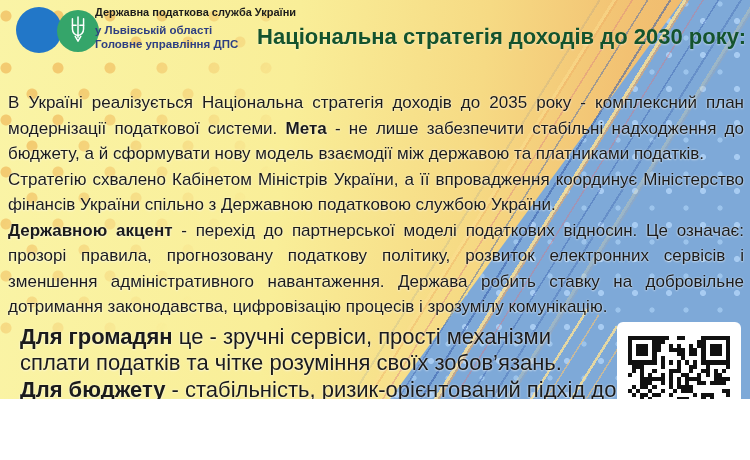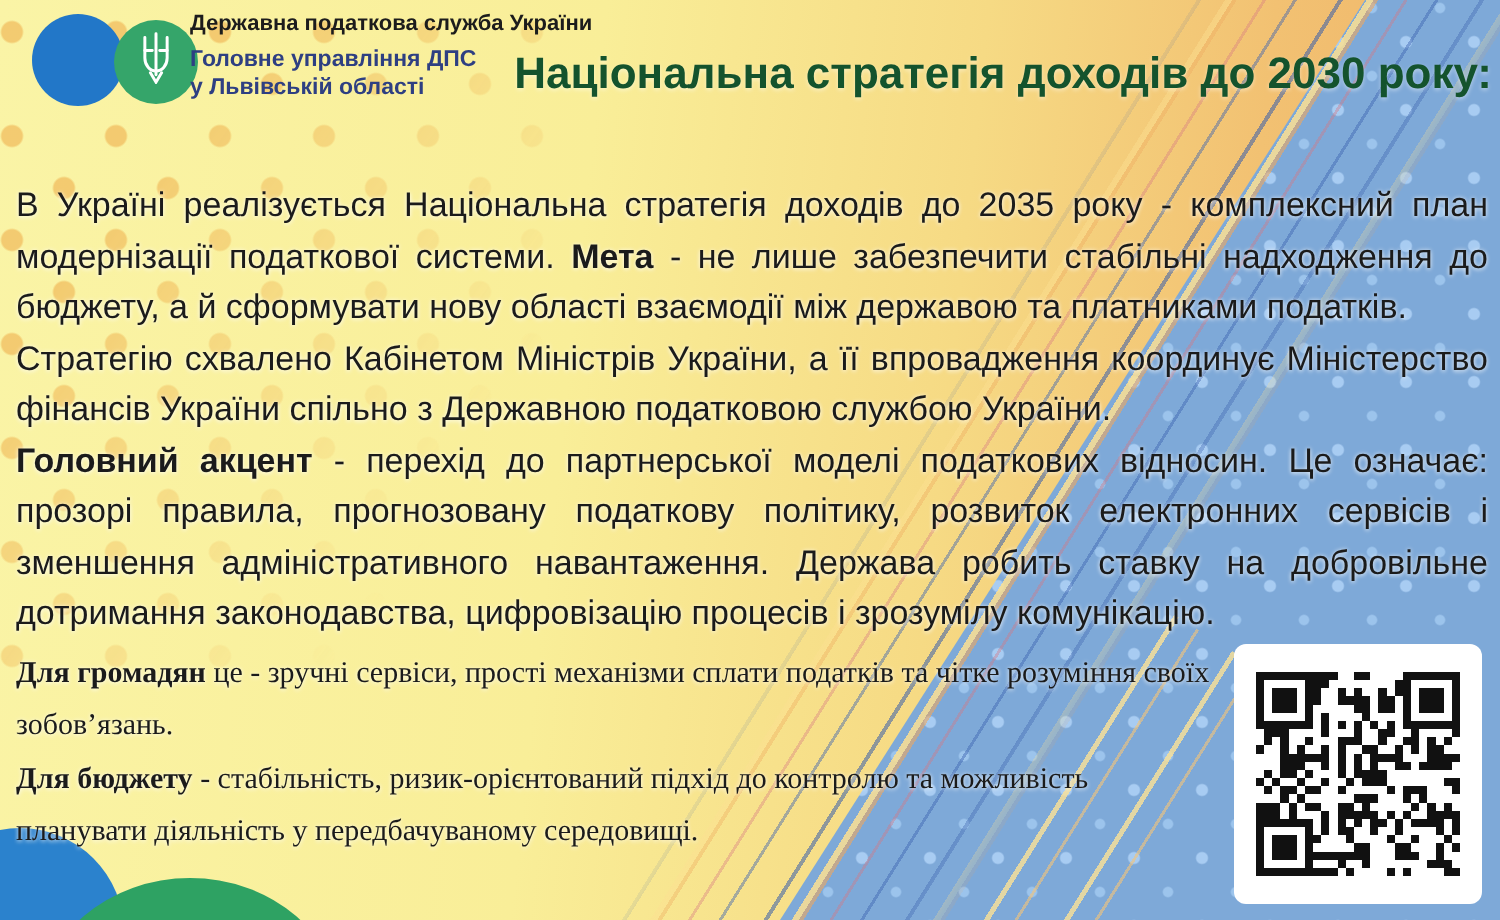--- a/index.html
+++ b/index.html
@@ -1,17 +1,17 @@
 <!DOCTYPE html>
 <html><head>
 <meta charset="utf-8">
 <style>
   html,body{margin:0;padding:0;width:750px;height:460px;overflow:hidden;
     font-family:"Liberation Sans", sans-serif;}
-  .stage{position:relative;width:750px;height:460px;overflow:hidden;background:#7ea9d8;}
+  .stage{position:relative;width:750px;height:399px;overflow:hidden;background:#7ea9d8;}
 
   
   .bg-blue{position:absolute;inset:0;z-index:0;background-color:#7ea9d8;
     background-image:
       radial-gradient(circle,#a8ccf2 0 2.6px,transparent 3.4px),
       radial-gradient(circle,#9cc4ec 0 2.2px,transparent 3px);
     background-size:34px 34px,34px 34px;
     background-position:6px 4px,23px 21px;}
   .bg-yellow{position:absolute;inset:0;z-index:1;
     background:linear-gradient(96deg,#faf4a6 0%,#f9ee98 38%,#f6da84 62%,#f2c172 80%,#eeb066 100%);
@@ -67,23 +67,23 @@
   
   .title{position:absolute;left:222px;top:24px;width:524px;z-index:6;
     text-align:right;font-weight:bold;font-size:22px;line-height:25px;color:#14532d;
     text-shadow:0 1px 2px rgba(255,255,255,.45);}
 
   
   .body-text{position:absolute;left:8px;top:90px;width:736px;z-index:6;
     font-size:17px;line-height:25.5px;color:#1b1b1b;text-align:justify;
     text-shadow:0 0 2px rgba(255,255,255,.65),0 1px 2px rgba(255,255,255,.45);}
   .body-text p{margin:0;}
-  .audience{position:absolute;left:8px;top:324px;width:604px;z-index:6;
-    font-size:15px;line-height:26px;color:#1b1b1b;
-    text-shadow:0 0 2px rgba(255,255,255,.65),0 1px 2px rgba(255,255,255,.45);font-family:Liberation Serif, serif;}
+  .audience{position:absolute;left:20px;top:324px;width:604px;z-index:6;
+    font-size:22px;line-height:26px;color:#1b1b1b;
+    text-shadow:0 0 2px rgba(255,255,255,.65),0 1px 2px rgba(255,255,255,.45);}
   .audience p{margin:0 0 1px 0;}
   .b{font-weight:bold;}
 
   
   .qr-card{position:absolute;left:617px;top:322px;width:124px;height:130px;z-index:6;
     background:#ffffff;border-radius:6px;display:flex;align-items:center;justify-content:center;}
   .qr-card svg{width:102px;height:102px;}
 </style>
 </head>
 <body>
@@ -108,32 +108,32 @@
             <path d="M 0,-13 V 9"></path>
             <path d="M -3,8 L 0,13 L 3,8"></path>
             <path d="M -6,-4 H -2 M 2,-4 H 6"></path>
           </g>
         </svg>
       </span>
     </div>
   </div>
   <div class="org">
     <div class="org-name">Державна податкова служба України</div>
+    <div class="org-div">у Львівській області</div>
     <div class="org-div">Головне управління ДПС</div>
-    <div class="org-div">у Львівській області</div>
   </div>
 
   <div class="title">
     <div>Національна стратегія доходів до 2030 року:</div>
   </div>
 
   <div class="body-text">
-    <p><span>В Україні реалізується Національна стратегія доходів до 2035 року - комплексний план модернізації податкової системи. </span><span class="b">Мета</span><span> - не лише забезпечити стабільні надходження до бюджету, а й сформувати нову області взаємодії між державою та платниками податків.</span></p>
+    <p><span>В Україні реалізується Національна стратегія доходів до 2035 року - комплексний план модернізації податкової системи. </span><span class="b">Мета</span><span> - не лише забезпечити стабільні надходження до бюджету, а й сформувати нову модель взаємодії між державою та платниками податків.</span></p>
     <p><span>Стратегію схвалено Кабінетом Міністрів України, а її впровадження координує Міністерство фінансів України спільно з Державною податковою службою України.</span><span class="b"></span><span></span></p>
-    <p><span class="b">Головний акцент</span><span> - перехід до партнерської моделі податкових відносин. Це означає: прозорі правила, прогнозовану податкову політику, розвиток електронних сервісів і зменшення адміністративного навантаження. Держава робить ставку на добровільне дотримання законодавства, цифровізацію процесів і зрозумілу комунікацію.</span></p>
+    <p><span class="b">Державною акцент</span><span> - перехід до партнерської моделі податкових відносин. Це означає: прозорі правила, прогнозовану податкову політику, розвиток електронних сервісів і зменшення адміністративного навантаження. Держава робить ставку на добровільне дотримання законодавства, цифровізацію процесів і зрозумілу комунікацію.</span></p>
   </div>
 
   <div class="audience">
     <p><span class="b">Для громадян</span><span> це - зручні сервіси, прості механізми сплати податків та чітке розуміння своїх зобов’язань.</span></p>
     <p><span class="b">Для бюджету</span><span> - стабільність, ризик-орієнтований підхід до контролю та можливість планувати діяльність у передбачуваному середовищі.</span></p>
   </div>
 
   <div class="qr-card">
     <svg viewBox="0 0 25 25" shape-rendering="crispEdges">
         <rect x="0" y="0" width="1" height="1" fill="#111"></rect>

